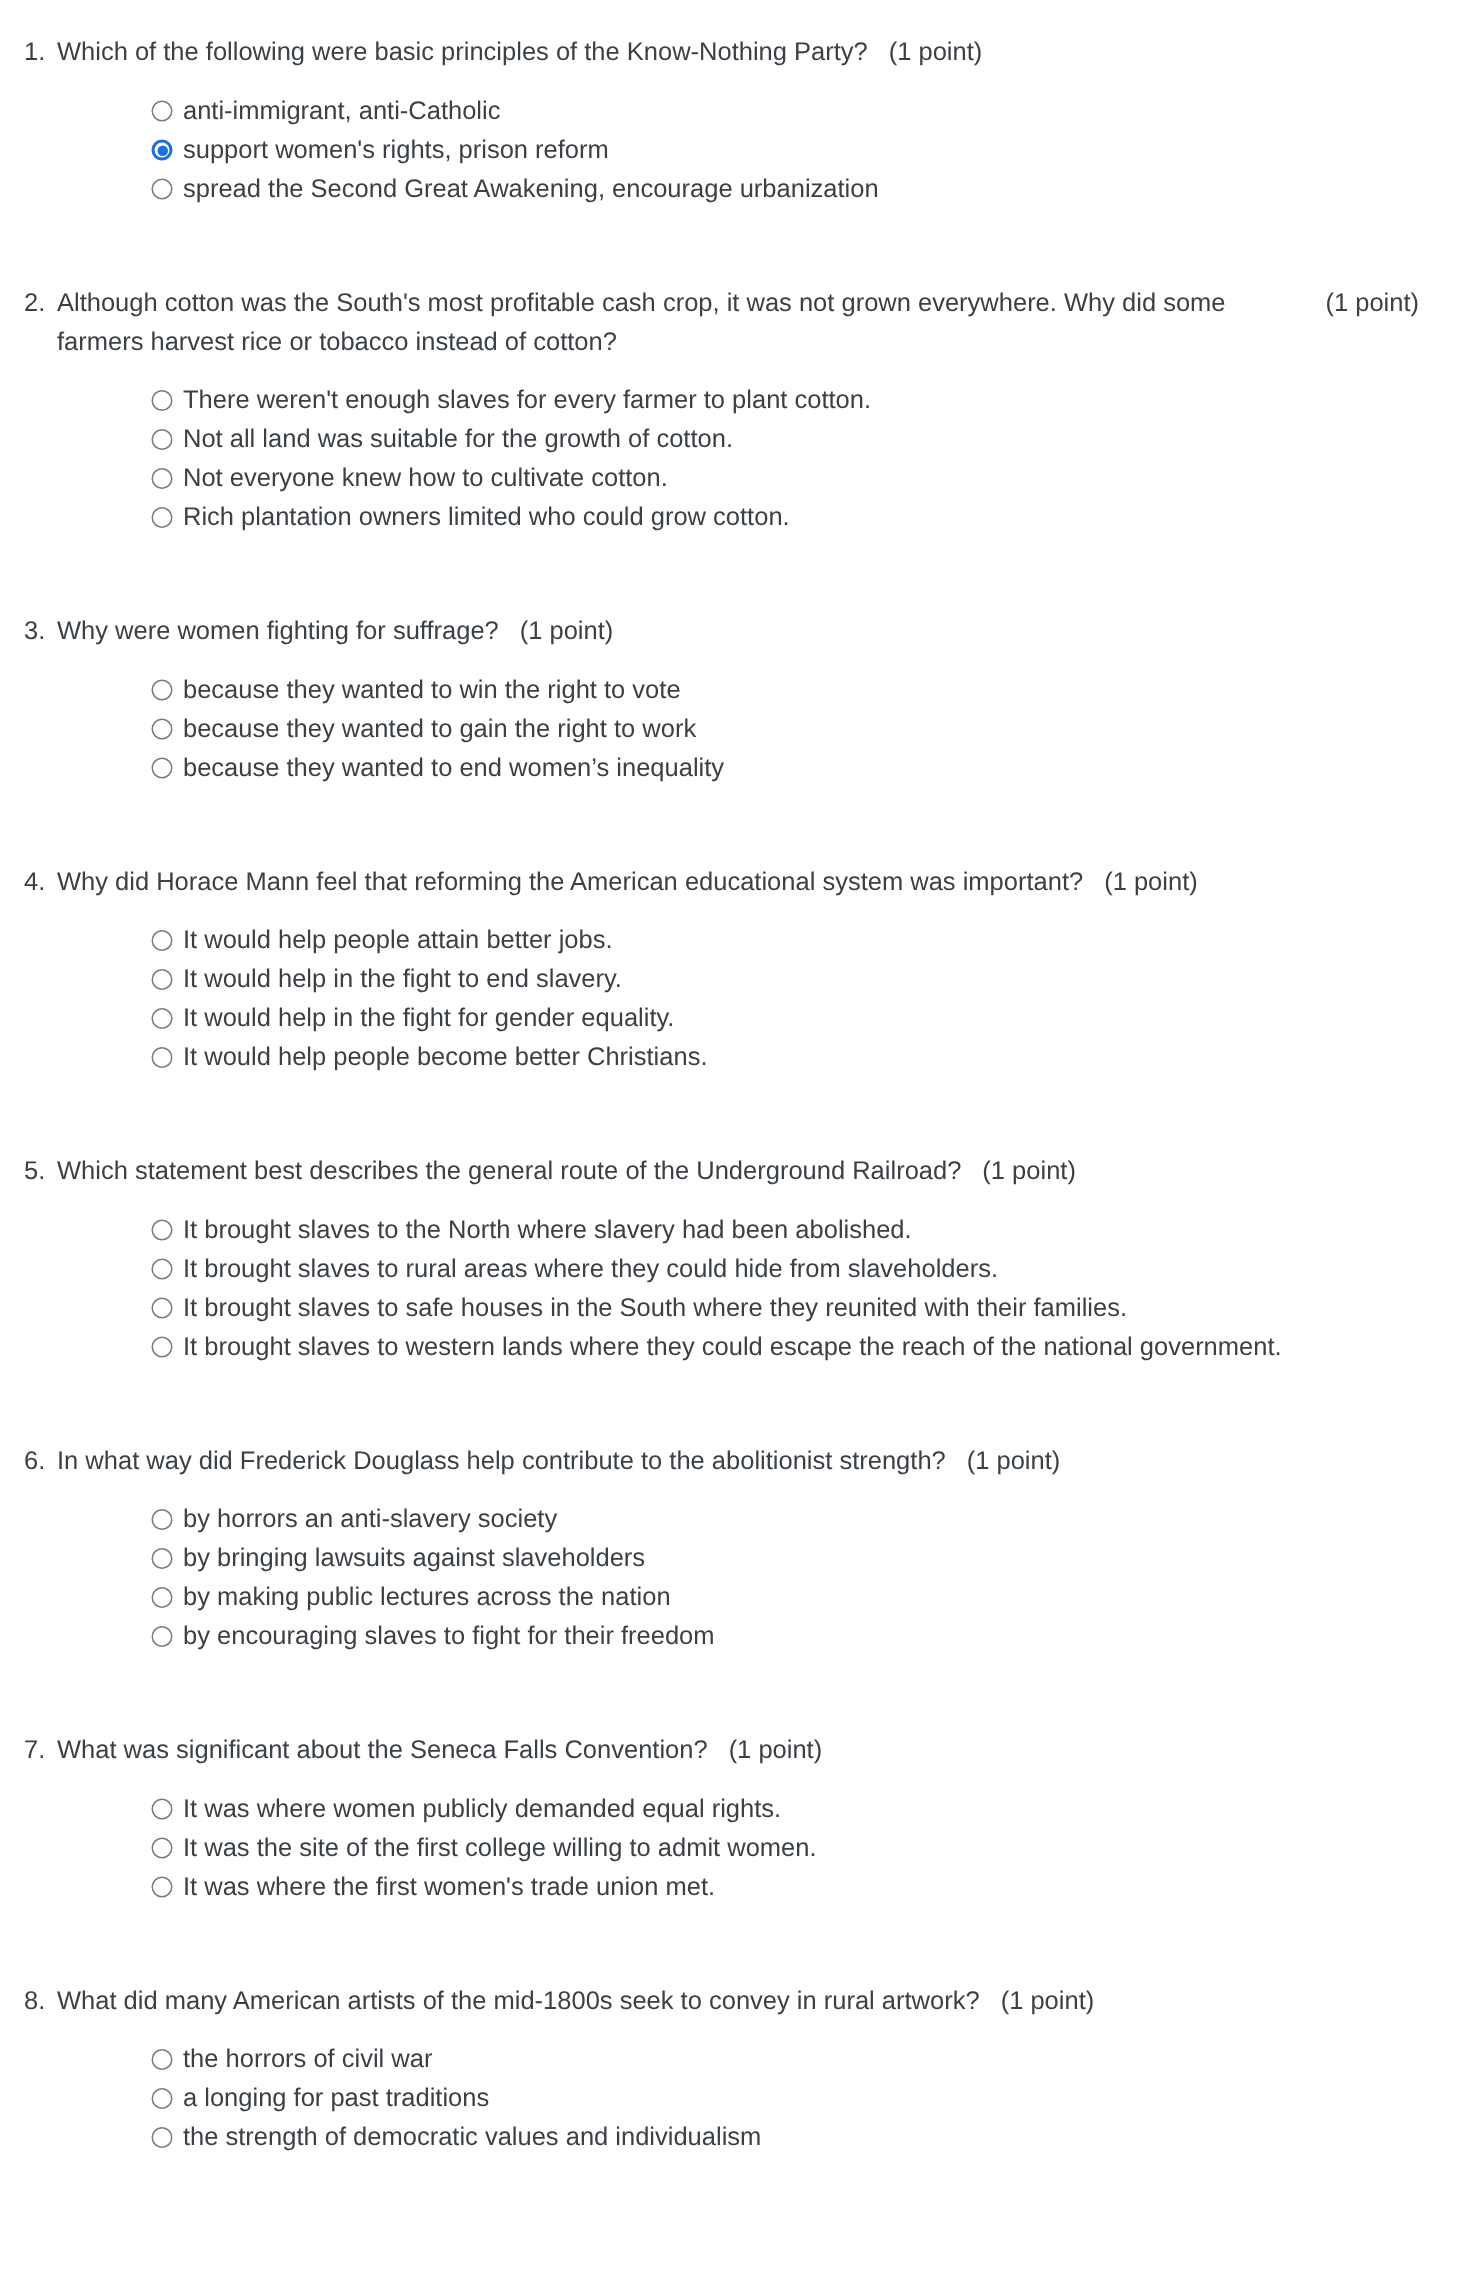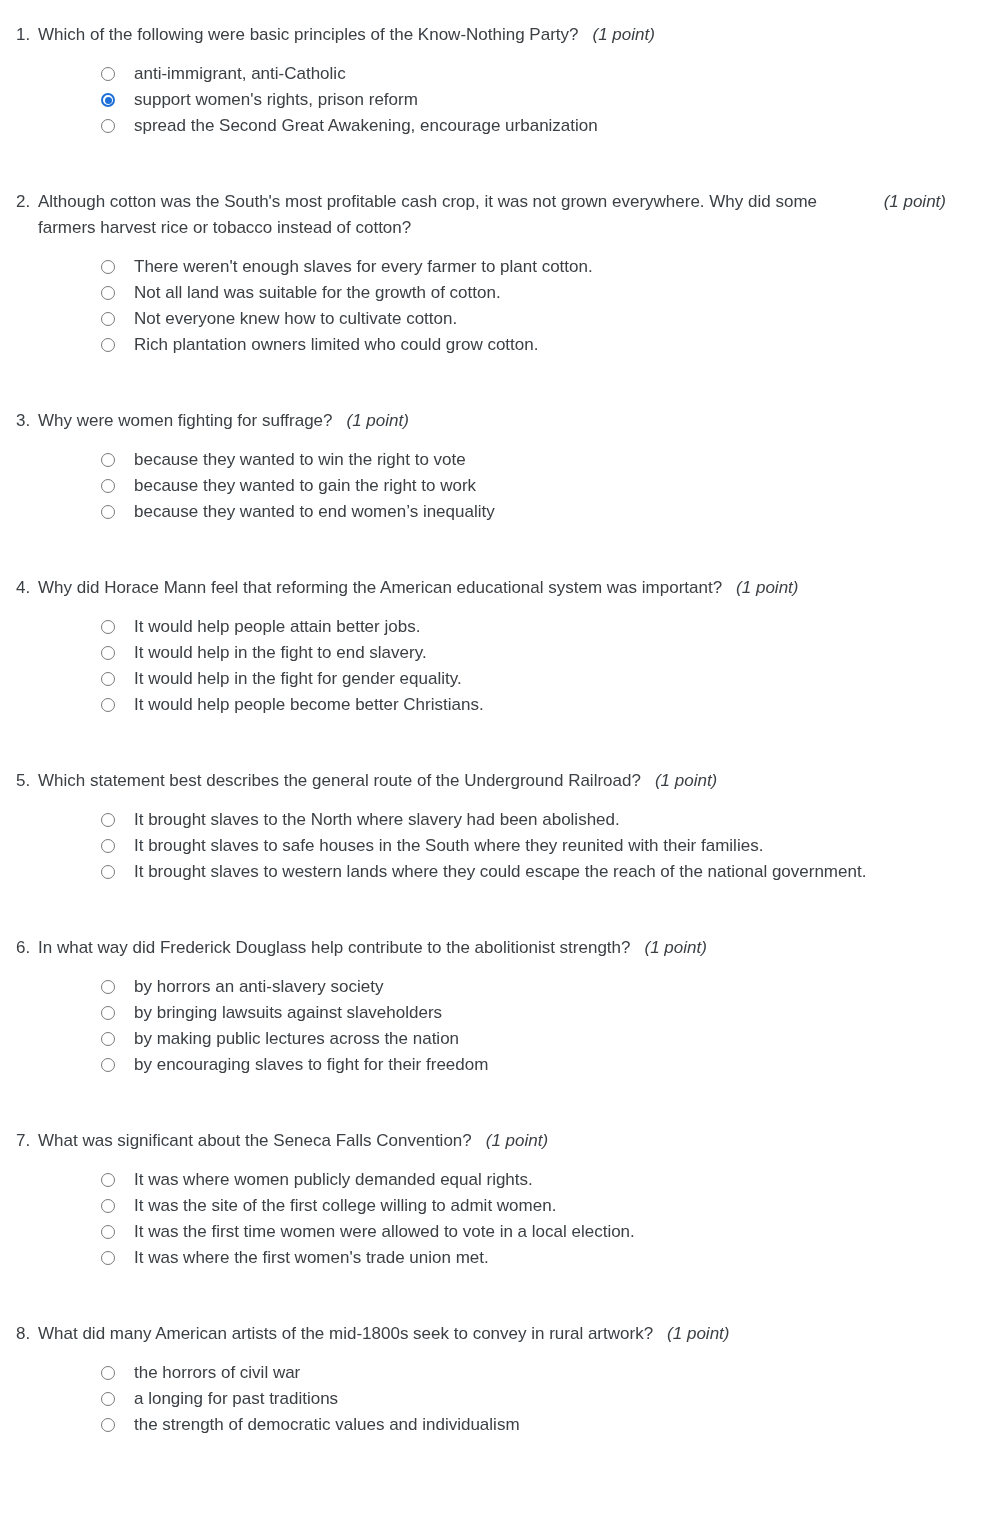--- a/index.html
+++ b/index.html
@@ -27,21 +27,20 @@
   }
   .q-num {
     flex: 0 0 22px;
   }
   .q-text {
     flex: 0 1 auto;
   }
   .q-points {
     flex: 0 0 auto;
     margin-left: 14px;
-    font-style: italic;
     white-space: nowrap;
   }
   .options {
     margin: 13px 0 0 85px;
     display: flex;
     flex-direction: column;
   }
   .option {
     display: flex;
     align-items: center;
@@ -69,21 +68,20 @@
     content: "";
     display: block;
     width: 7px;
     height: 7px;
     margin: 1.5px auto 0 auto;
     border-radius: 50%;
     background: #1d70d8;
   }
   .option-label {
     white-space: nowrap;
-    margin-left: 12px;
   }
 </style>
 </head>
 <body>
 
 <main id="quiz">
   <section class="question">
     <div class="q-row">
       <div class="q-num">1.</div>
       <div class="q-text">Which of the following were basic principles of the Know-Nothing Party?</div>
@@ -196,20 +194,24 @@
       <div class="q-num">5.</div>
       <div class="q-text">Which statement best describes the general route of the Underground Railroad?</div>
       <div class="q-points">(1 point)</div>
     </div>
     <div class="options">
   <label class="option">
     <input type="radio" class="radio" name="question-5" style="">
     <span class="option-label">It brought slaves to the North where slavery had been abolished.</span>
   </label>
 
+  <label class="option">
+    <input type="radio" class="radio" name="question-5" style="">
+    <span class="option-label">It brought slaves to rural areas where they could hide from slaveholders.</span>
+  </label>
 
   <label class="option">
     <input type="radio" class="radio" name="question-5" style="">
     <span class="option-label">It brought slaves to safe houses in the South where they reunited with their families.</span>
   </label>
 
   <label class="option">
     <input type="radio" class="radio" name="question-5" style="">
     <span class="option-label">It brought slaves to western lands where they could escape the reach of the national government.</span>
   </label>
@@ -255,24 +257,20 @@
   <label class="option">
     <input type="radio" class="radio" name="question-7" style="">
     <span class="option-label">It was where women publicly demanded equal rights.</span>
   </label>
 
   <label class="option">
     <input type="radio" class="radio" name="question-7" style="">
     <span class="option-label">It was the site of the first college willing to admit women.</span>
   </label>
 
-  <label class="option">
-    <input type="radio" class="radio" name="question-7" style="">
-    <span class="option-label">It was the first time women were allowed to vote in a local election.</span>
-  </label>
 
   <label class="option">
     <input type="radio" class="radio" name="question-7" style="">
     <span class="option-label">It was where the first women's trade union met.</span>
   </label>
 </div>
   </section>
 
   <section class="question">
     <div class="q-row">

